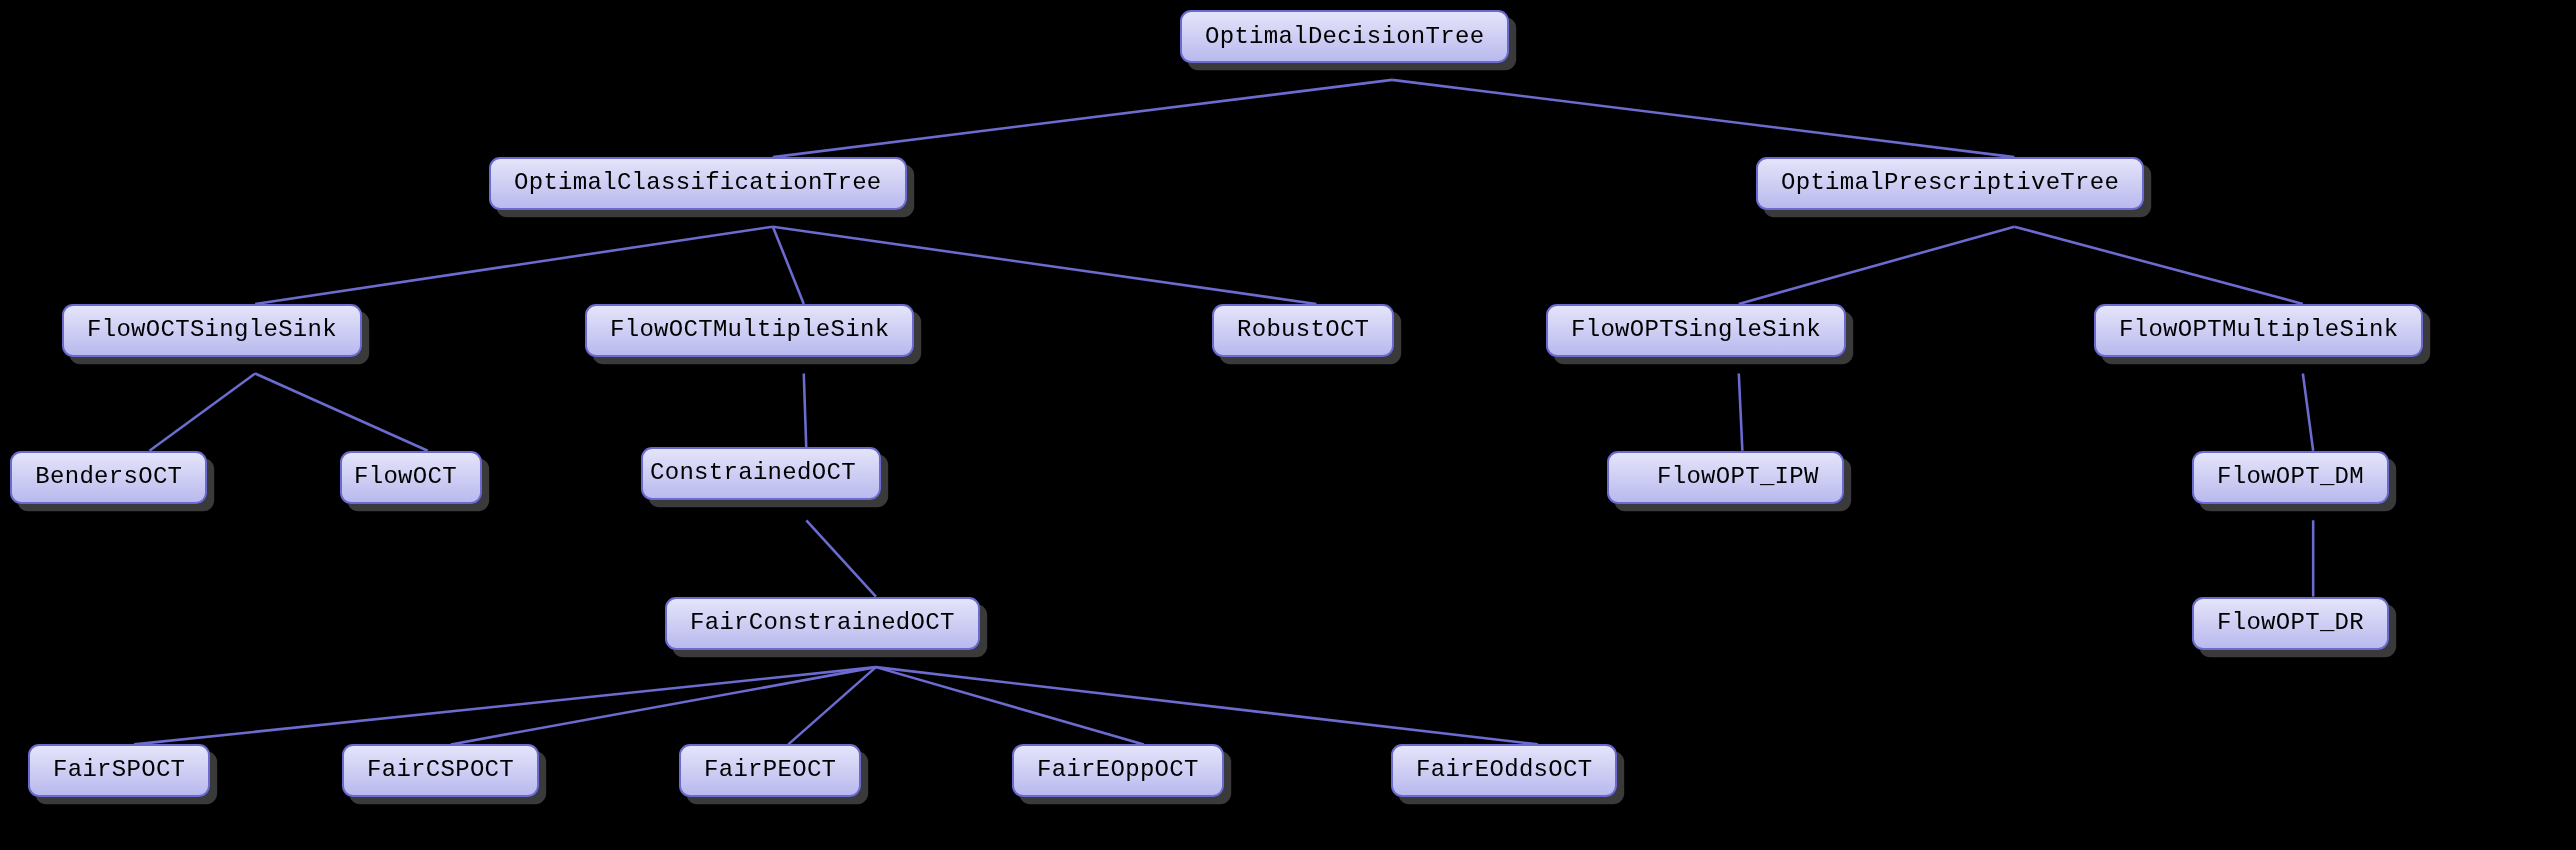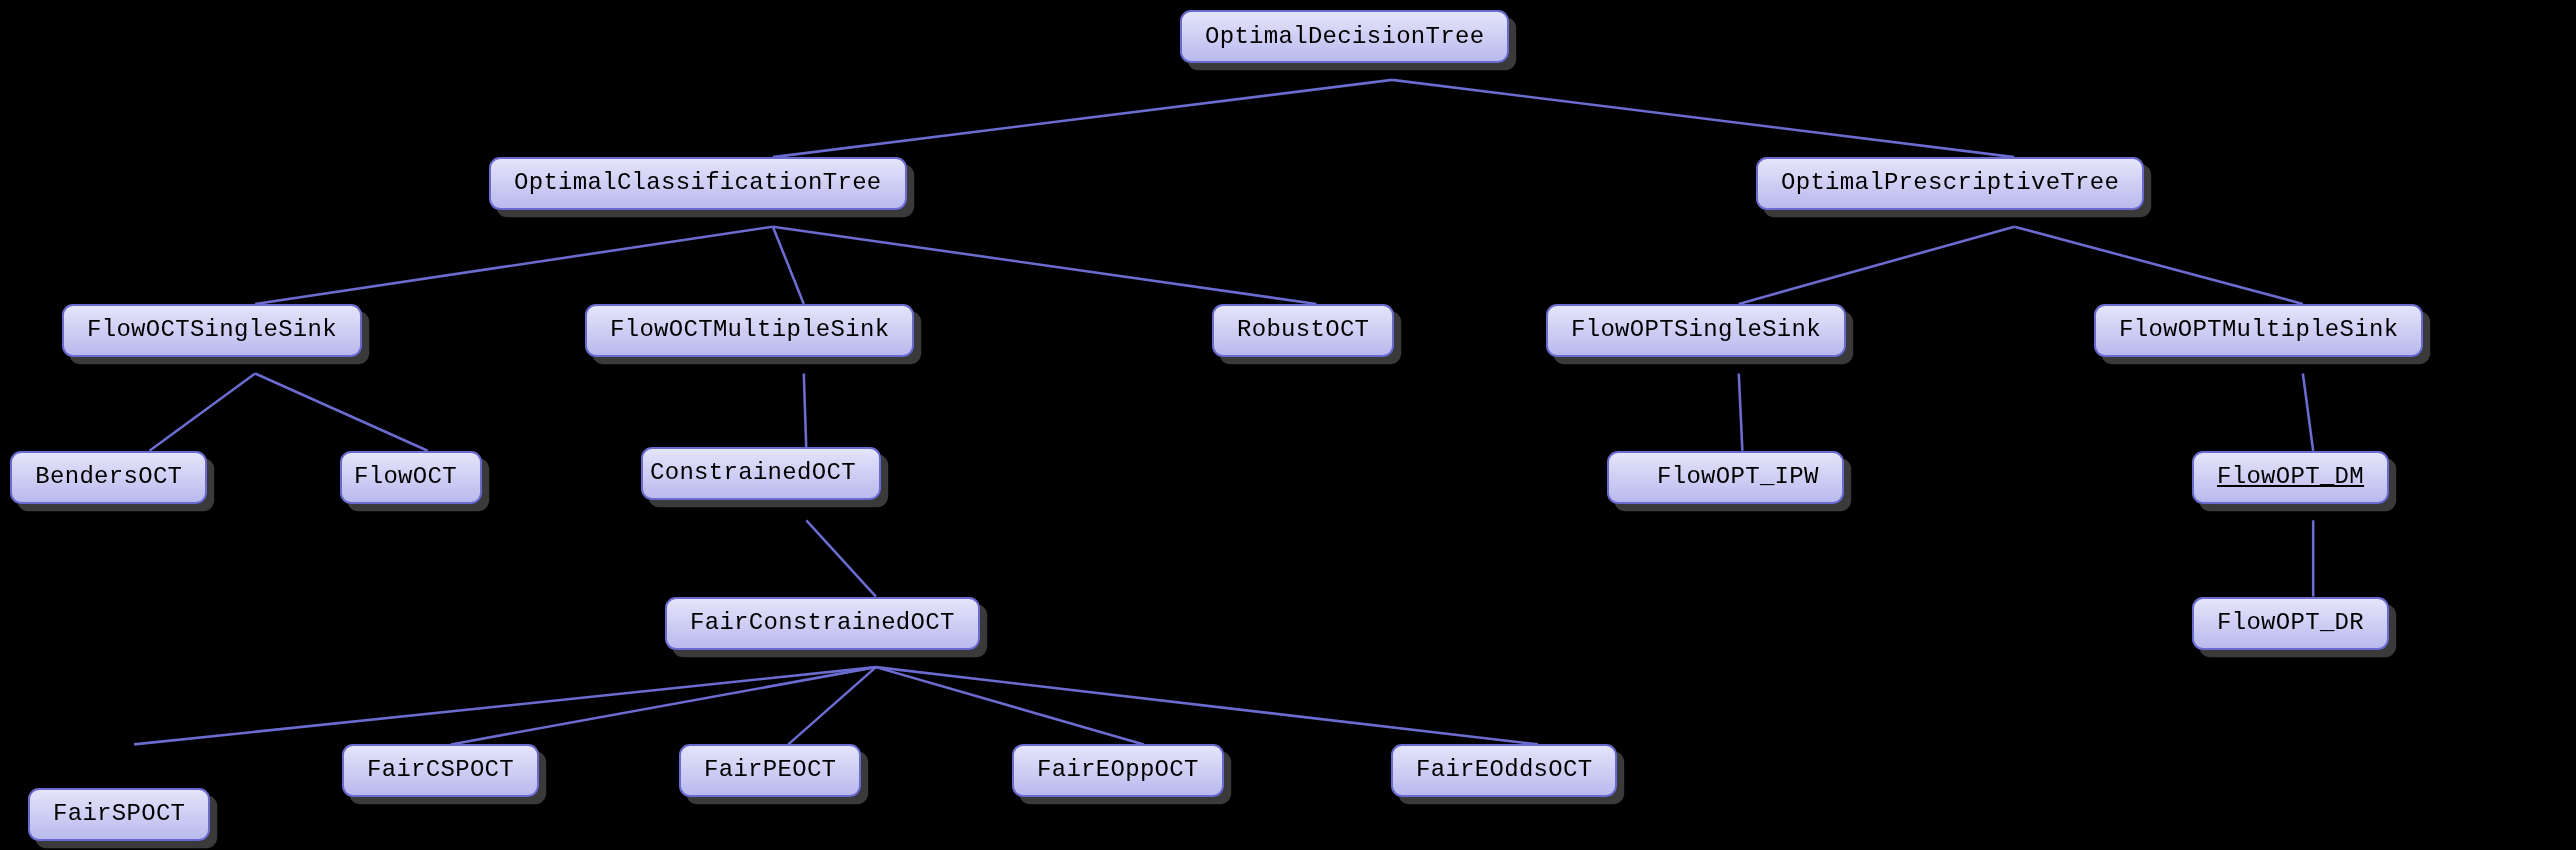--- a/index.html
+++ b/index.html
@@ -91,23 +91,23 @@
 <div class="node" style="left:62px;  top:304px;">FlowOCTSingleSink</div>
 <div class="node" style="left:585px; top:304px;">FlowOCTMultipleSink</div>
 <div class="node" style="left:1212px; top:304px;">RobustOCT</div>
 <div class="node" style="left:1546px; top:304px;">FlowOPTSingleSink</div>
 <div class="node" style="left:2086px; top:304px;margin-left:8px;">FlowOPTMultipleSink</div>
 
 <div class="node" style="left:10.3px;   top:451px;">BendersOCT</div>
 <div class="node" style="left:340px;  top:451px;padding-left:12px;">FlowOCT</div>
 <div class="node" style="left:641px; top:447px;padding-left:7px;">ConstrainedOCT</div>
 <div class="node" style="left:1607px; top:451px;padding-left:48px;">FlowOPT_IPW</div>
-<div class="node" style="left:2192px; top:451px;text-decoration:underline;">FlowOPT_DM</div>
+<div class="node" style="left:2192px; top:451px;">FlowOPT_DM</div>
 
 <div class="node" style="left:665px; top:597px;text-align:center;">FairConstrainedOCT</div>
 <div class="node" style="left:2192px; top:597px;">FlowOPT_DR</div>
 
-<div class="node" style="left:28px;   top:744px;margin-top:44px;">FairSPOCT</div>
+<div class="node" style="left:28px;   top:744px;">FairSPOCT</div>
 <div class="node" style="left:342px;  top:744px;">FairCSPOCT</div>
 <div class="node" style="left:679px; top:744px;">FairPEOCT</div>
 <div class="node" style="left:1012px; top:744px;">FairEOppOCT</div>
 <div class="node" style="left:1391px; top:744px;">FairEOddsOCT</div>
 
 
 </body></html>

